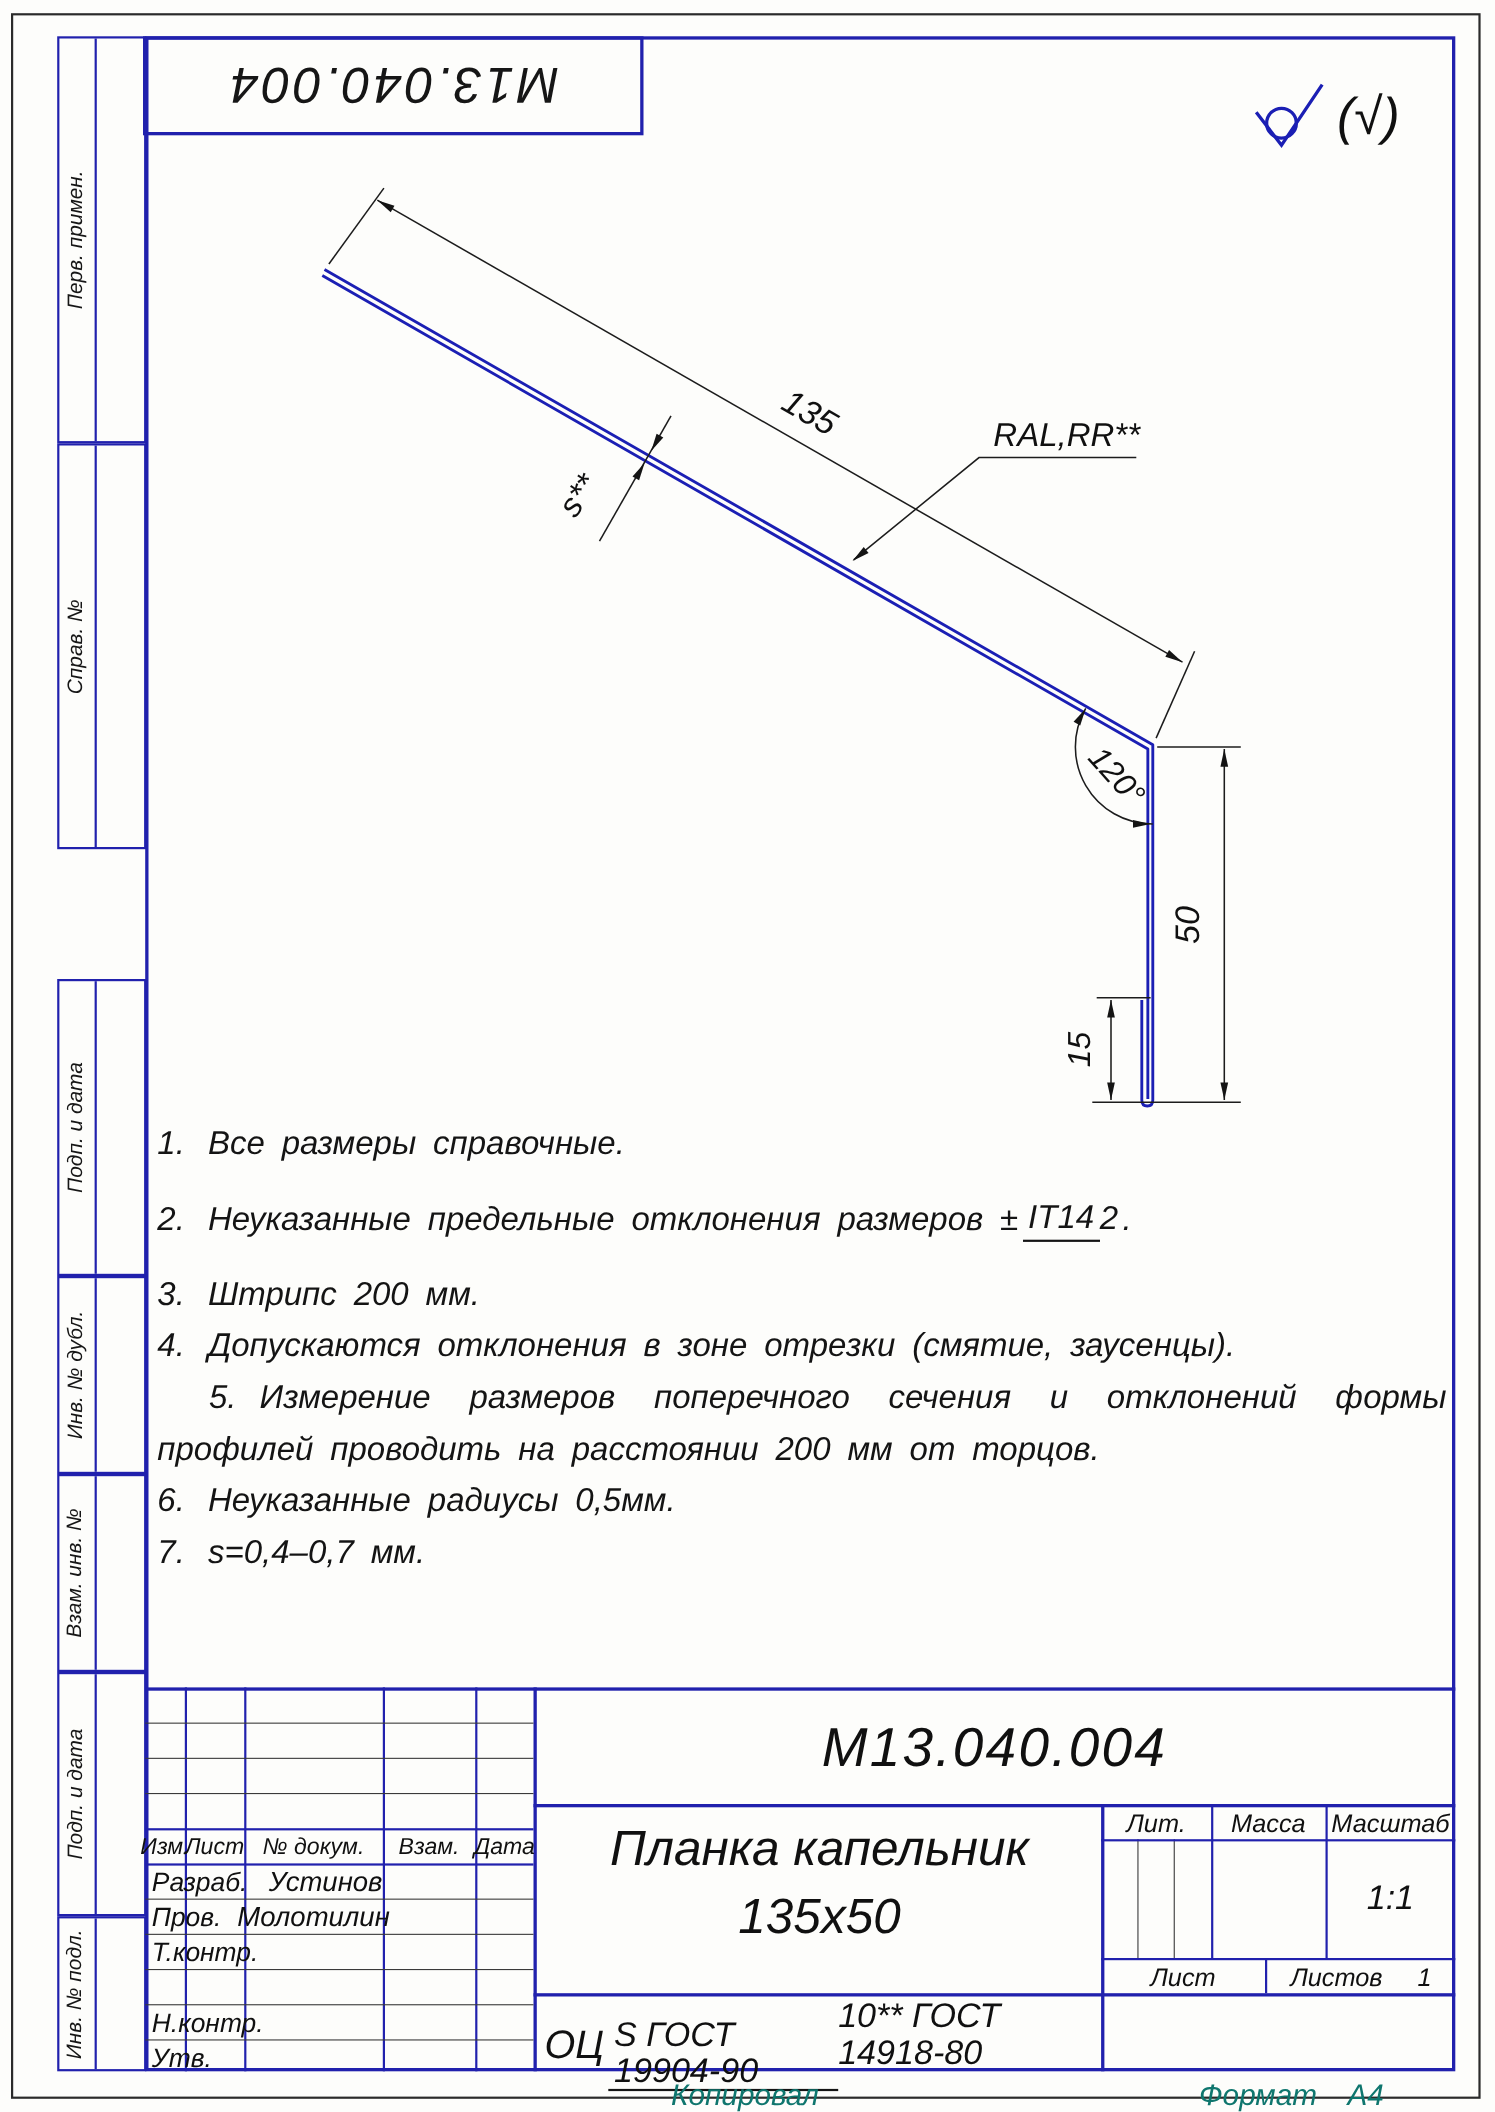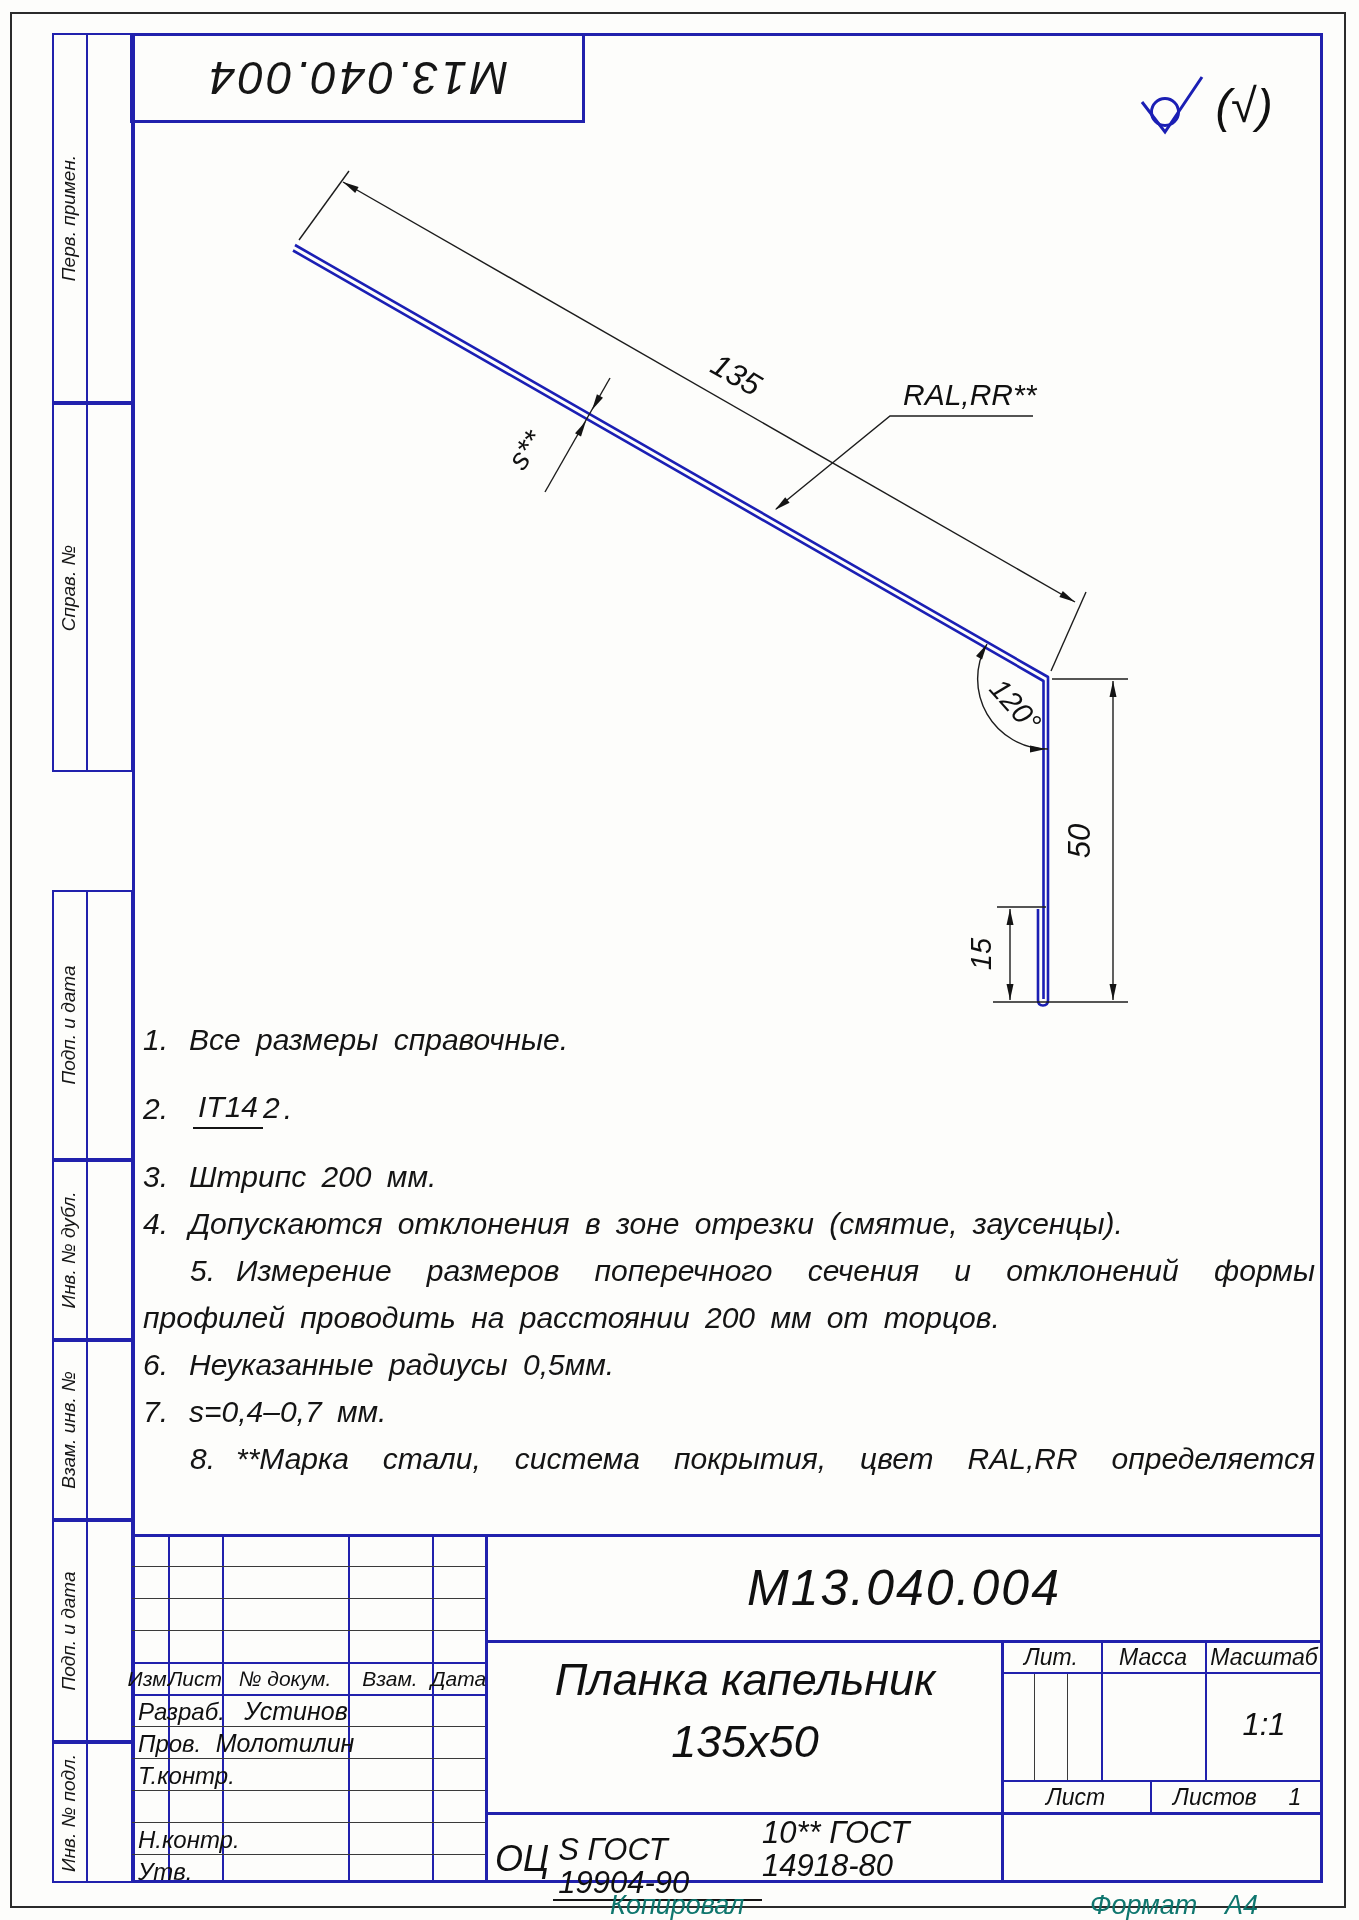--- a/index.html
+++ b/index.html
@@ -132,36 +132,36 @@
     <path d="M 1142,102 L 1165,132 L 1202,77"></path>
     <circle cx="1165" cy="112" r="13.5"></circle>
   </g>
   <text x="1244" y="122" font-size="47" text-anchor="middle" fill="#222">(√)</text>
 </svg>
 
 <div class="abs notes">
   <div class="note"><span class="nnum">1.</span><span>Все размеры справочные.</span></div>
   <div class="note" style="display:flex;align-items:center;height:90px;">
     <span class="nnum">2.</span>
+      <span>Неуказанные предельные отклонения размеров ±</span>
     <span class="frac">
         <span class="fnum">IT14</span>
         <span class="fden">2</span>
       </span>
     <span>.</span>
   </div>
   <div class="note"><span class="nnum">3.</span><span>Штрипс 200 мм.</span></div>
   <div class="note"><span class="nnum">4.</span><span>Допускаются отклонения в зоне отрезки (смятие, заусенцы).</span></div>
   <div class="note">
     <div class="jline"><span class="nnum">5.</span><span>Измерение размеров поперечного сечения и отклонений формы</span></div>
     <div class="wrap">профилей проводить на расстоянии 200 мм от торцов.</div>
   </div>
   <div class="note"><span class="nnum">6.</span><span>Неуказанные  радиусы 0,5мм.</span></div>
   <div class="note"><span class="nnum">7.</span><span>s=0,4–0,7 мм.</span></div>
   <div class="note">
-    <div class="jline"><span class="nnum">8.</span><span>**Марка стали, система покрытия, цвет  RAL,RR  определяется</span></div>
   </div>
 </div>
 
 <div>
 
   <div class="abs tb-line" style="left:132px;top:1534px;width:1191px;height:3px;"></div>
 
   <div class="abs tb-line" style="left:168px;top:1534px;width:2px;height:349px;"></div>
   <div class="abs tb-line" style="left:222px;top:1534px;width:2px;height:349px;"></div>
   <div class="abs tb-line" style="left:348px;top:1534px;width:2px;height:349px;"></div>

